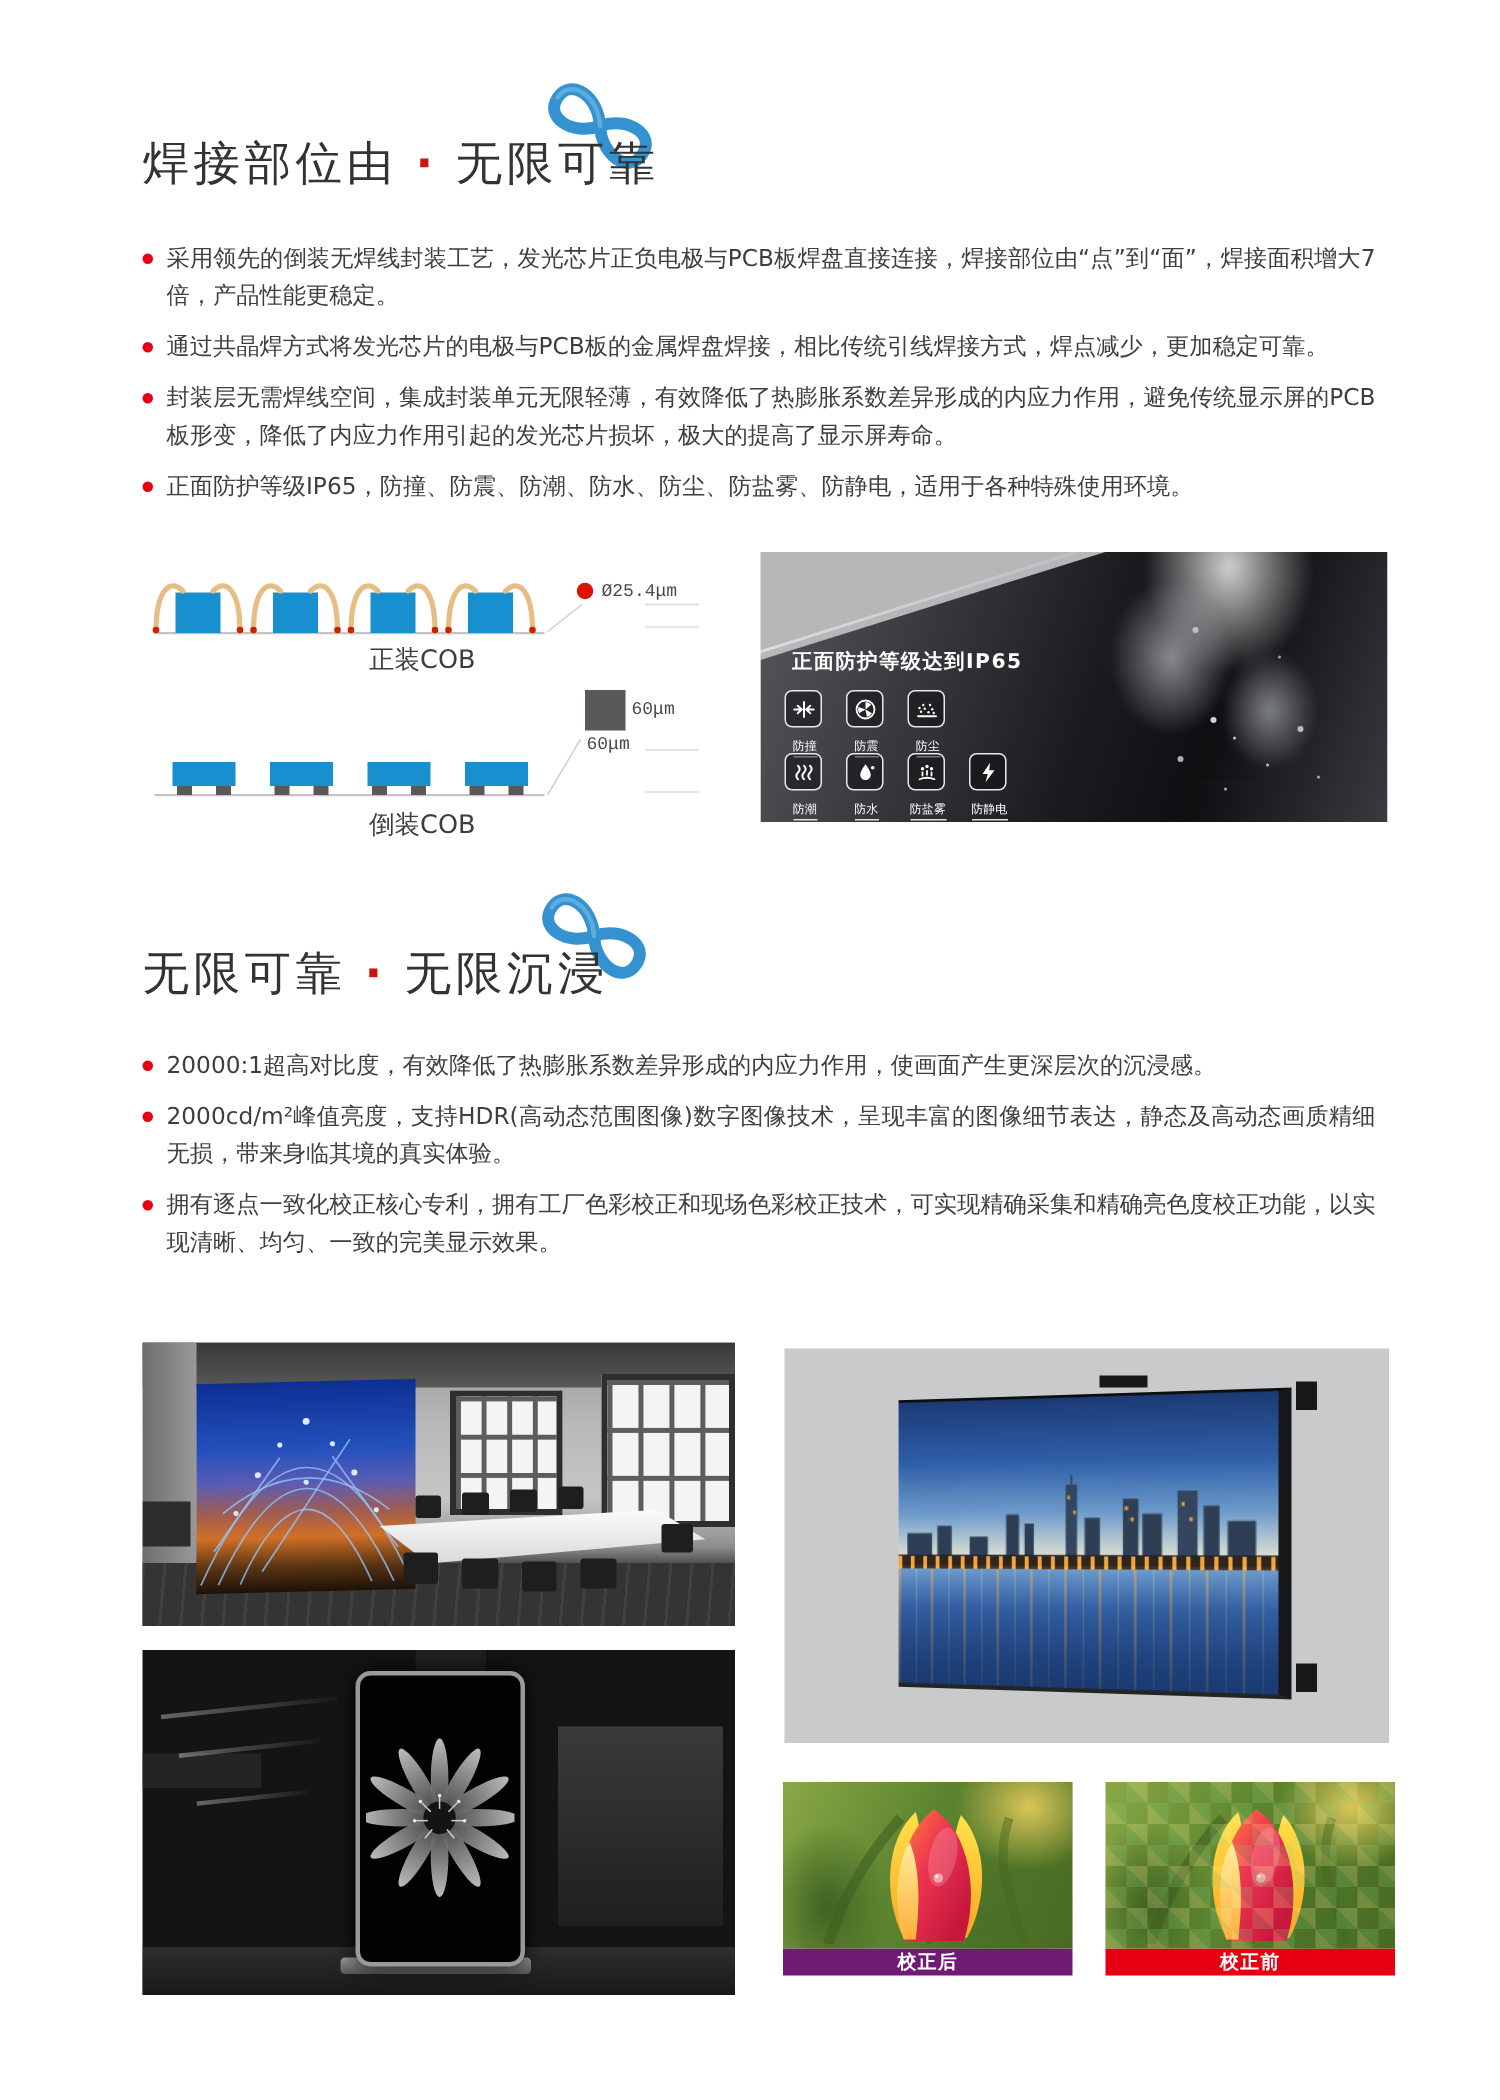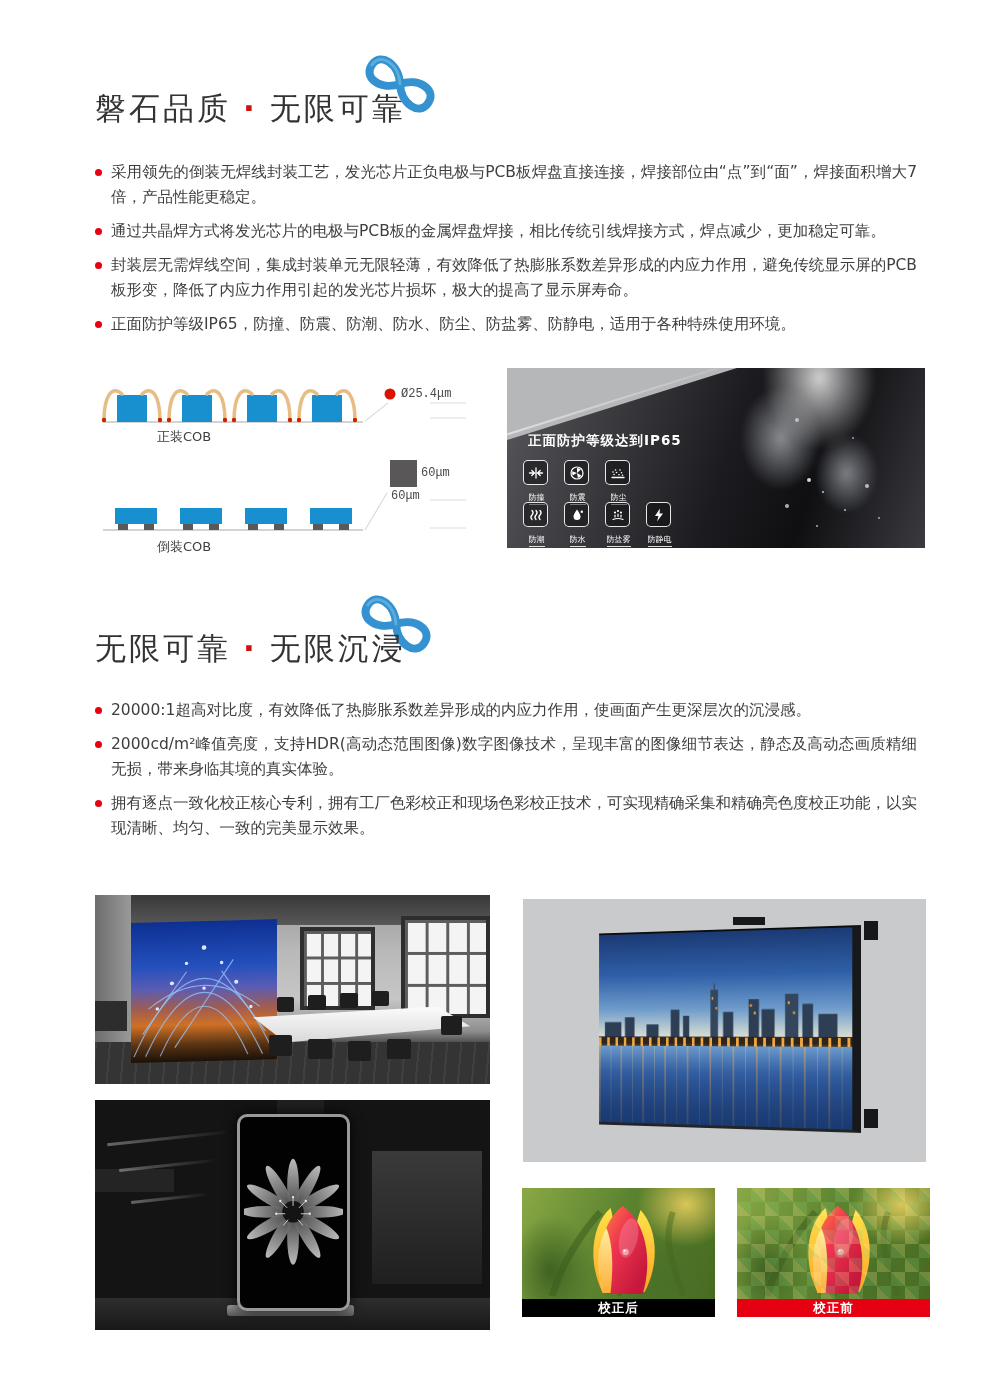--- a/index.html
+++ b/index.html
@@ -17,21 +17,21 @@
   
   .bullets{position:absolute;left:95px;width:822px;list-style:none;margin:0;padding:0;}
   .bl1{top:160px;} .bl2{top:698px;}
   .b-item{display:flex;margin-bottom:9px;}
   .b-dot{flex:0 0 auto;width:7px;height:7px;border-radius:50%;background:#e60012;margin:9px 9px 0 0;}
   .b-text{font-size:15.5px;line-height:25px;color:#3e3e3e;text-align:justify;}
 
   
   .cob{position:absolute;left:95px;top:372px;width:372px;height:200px;}
   .cob svg{position:absolute;left:0;top:0;}
-  .cob-lb{position:absolute;left:62px;width:160px;text-align:left;font-size:13px;color:#3d3d3d;}
+  .cob-lb{position:absolute;left:62px;width:160px;text-align:right;font-size:17px;color:#3d3d3d;}
   .cob-lb1{top:56px;} .cob-lb2{top:166px;}
   .cob-lg{position:absolute;font-size:12px;color:#4a4a4a;font-family:Liberation Mono, monospace;}
   .cob-lg1{left:306px;top:15px;} .cob-lg2{left:326px;top:94px;} .cob-lg3{left:296px;top:117px;}
 
   
   .ip65{position:absolute;left:507px;top:368px;width:418px;height:180px;background:#b6b7b9;overflow:hidden;}
   .ip-panel{position:absolute;inset:0;clip-path:polygon(0 40%,55% 0,100% 0,100% 100%,0 100%);
             background:linear-gradient(108deg,#57575c 0%,#3a3a3f 25%,#1c1c20 52%,#0f0f12 72%,#3a3a3f 100%);}
   .ip-edge{position:absolute;left:-2%;top:38%;width:62%;height:2px;transform:rotate(-17.5deg);transform-origin:left center;
            background:linear-gradient(90deg,rgba(255,255,255,.55),rgba(255,255,255,.05));}
@@ -125,21 +125,21 @@
                 radial-gradient(70px 60px at 85% 15%,#d9c658,transparent 70%),
                 radial-gradient(80px 90px at 75% 85%,#4a7028,transparent 70%),
                 linear-gradient(115deg,#8aa845 0%,#5c8430 45%,#46691f 100%);}
   .t-img svg{position:absolute;left:0;top:4px;width:100%;height:104px;}
   .t-mosaic{position:absolute;inset:0;
      background-image:linear-gradient(45deg,rgba(255,240,150,.22) 25%,transparent 25%,transparent 75%,rgba(255,240,150,.22) 75%),
                       linear-gradient(45deg,rgba(140,210,130,.2) 25%,transparent 25%,transparent 75%,rgba(140,210,130,.2) 75%);
      background-size:28px 28px;background-position:0 0,14px 14px;}
   .t-bar{height:18px;display:flex;align-items:center;justify-content:center;color:#fff;
          font-size:12.5px;font-weight:bold;letter-spacing:1px;}
-  .bar-after{background:#000000;} .bar-before{background:#e60012;}
+  .bar-after{background:#701a75;} .bar-before{background:#e60012;}
 </style>
 </head>
 <body>
 
 <div class="page">
 
   <svg width="0" height="0" style="position:absolute">
     <defs>
       <linearGradient id="g-red" x1="0" y1="0" x2="1" y2="1">
         <stop offset="0" stop-color="#ff8a3c"></stop>
@@ -160,21 +160,21 @@
       </linearGradient>
     </defs>
   </svg>
 
   <svg class="inf inf1" viewBox="0 0 96 84">
     <g transform="rotate(34 48 42)">
       <path d="M14,42 C14,26 36,26 48,42 C60,58 82,58 82,42 C82,26 60,26 48,42 C36,58 14,58 14,42 Z" fill="none" stroke="#2389cc" stroke-width="8" stroke-linecap="round" opacity="0.92"></path>
       <path d="M14,42 C14,26 36,26 48,42" fill="none" stroke="#6db9e4" stroke-width="3" stroke-linecap="round" opacity="0.7"></path>
     </g>
   </svg>
-  <h1 class="sec-title st1"><span>磐石品质</span><span class="tdot">·</span><span>无限可靠</span></h1>
+  <h1 class="sec-title st1"><span>焊接部位由</span><span class="tdot">·</span><span>无限可靠</span></h1>
 
   <ul class="bullets bl1">
     <li class="b-item">
         <span class="b-dot"></span>
         <span class="b-text">采用领先的倒装无焊线封装工艺，发光芯片正负电极与PCB板焊盘直接连接，焊接部位由“点”到“面”，焊接面积增大7倍，产品性能更稳定。</span>
       </li>
     <li class="b-item">
         <span class="b-dot"></span>
         <span class="b-text">通过共晶焊方式将发光芯片的电极与PCB板的金属焊盘焊接，相比传统引线焊接方式，焊点减少，更加稳定可靠。</span>
       </li>

